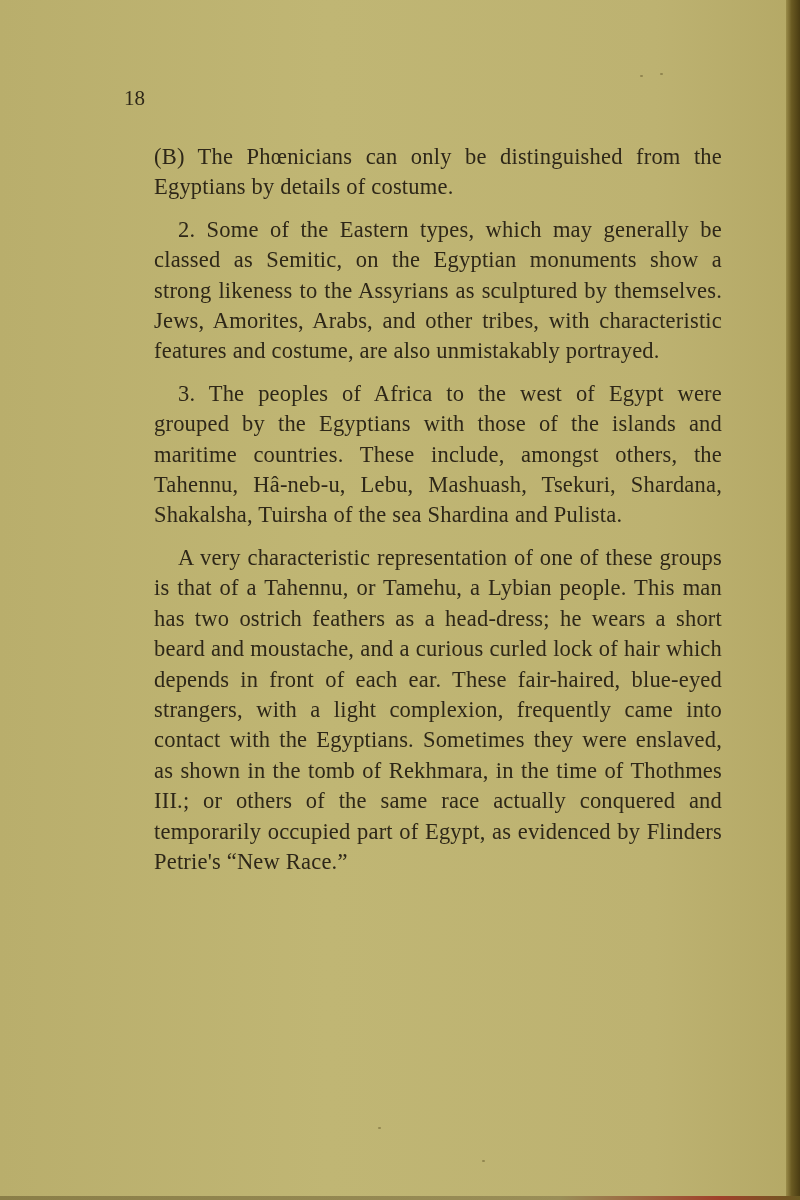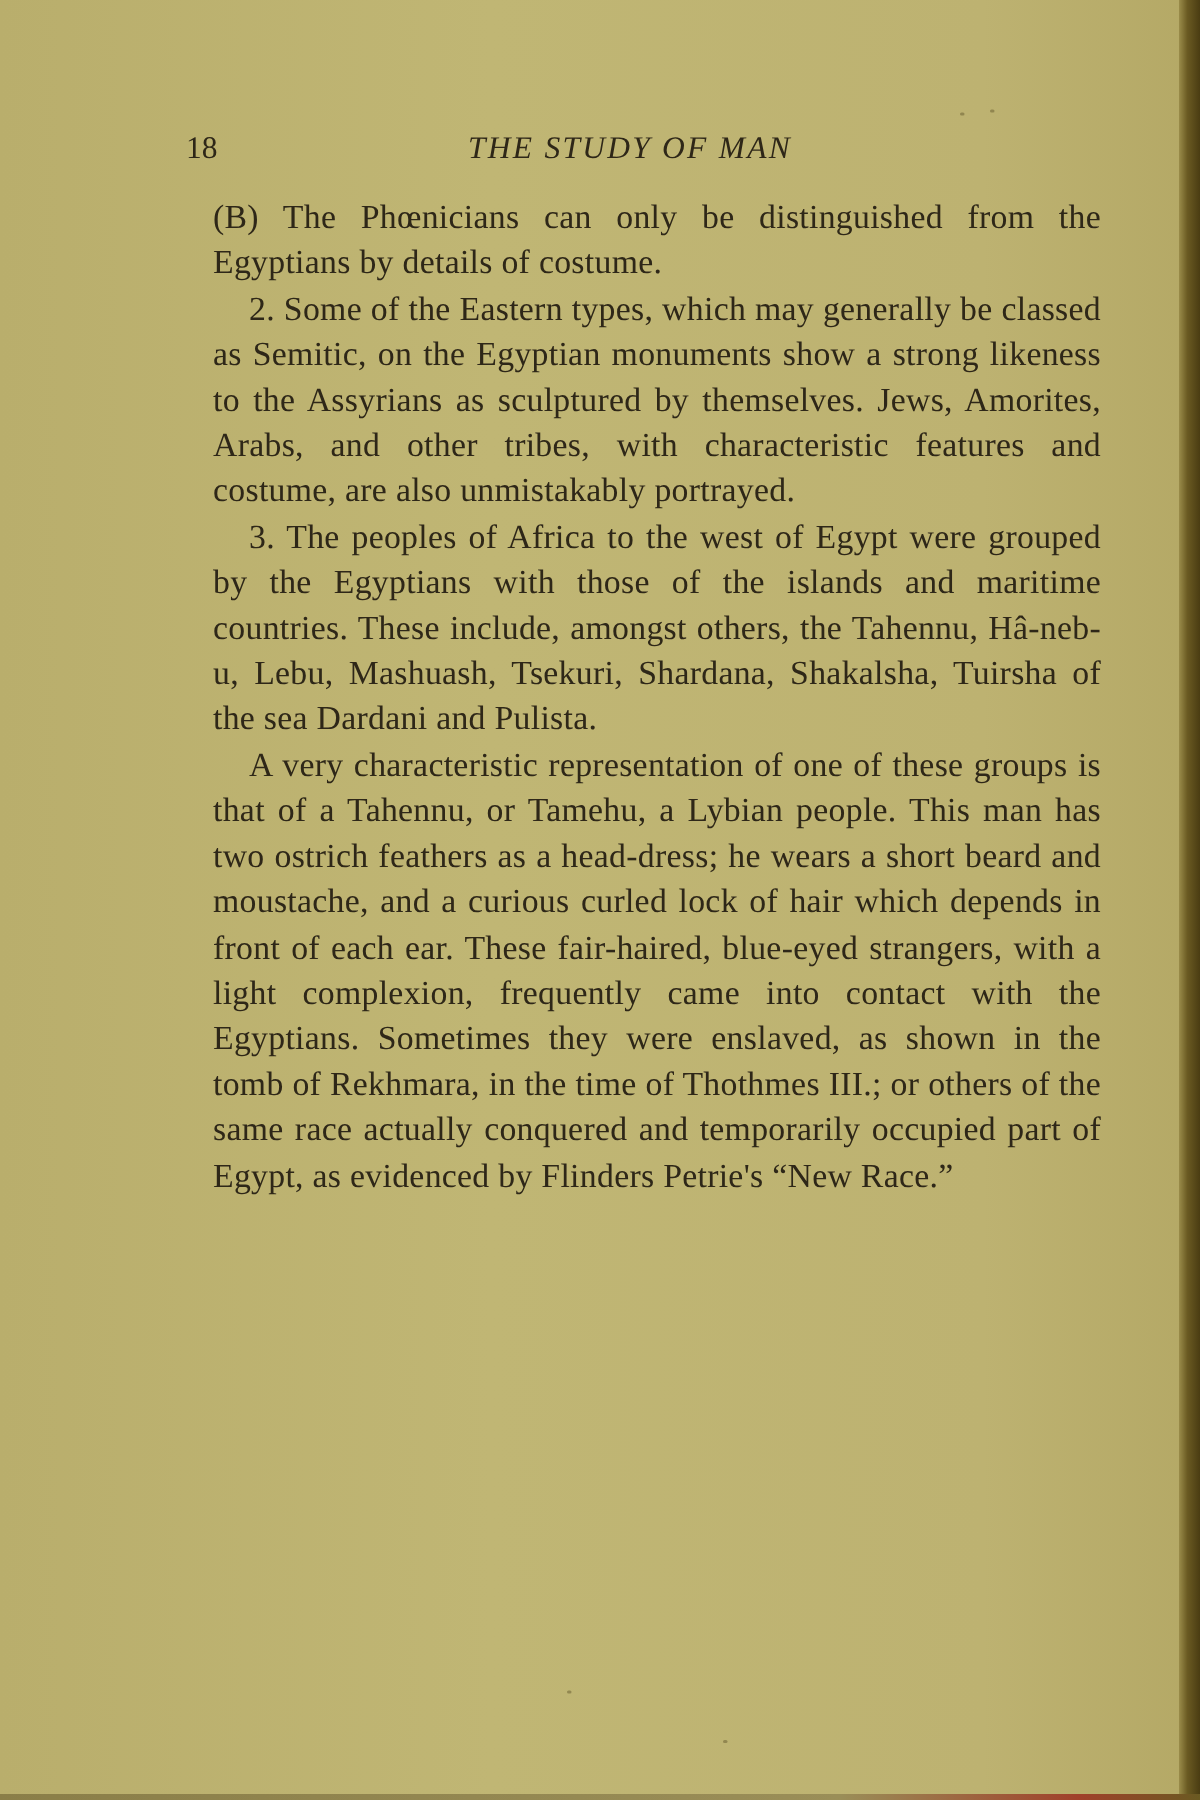--- a/index.html
+++ b/index.html
@@ -67,21 +67,21 @@
       left: 142px;
       width: 592px;
       font-family: "Liberation Serif", "DejaVu Serif", serif;
       font-size: 22.5px;
       line-height: 30.4px;
       color: #2e2718;
       text-align: justify;
       letter-spacing: 0.2px;
     }
     .para {
-      margin: 0;
+      margin: 12px;
       text-indent: 0;
     }
     .para.indent {
       text-indent: 24px;
     }
     .para.indent-first {
       text-indent: 0;
     }
     .smallcaps {
       font-variant: small-caps;
@@ -95,35 +95,34 @@
       border-radius: 1px;
     }
   </style>
 </head>
 <body>
 
 <div class="page">
 
   <div class="header">
     <span class="page-number">18</span>
-    <span class="running-title">THE STUDY OF MAN</span>
   </div>
 
   <div class="body-text">
     <p class="para indent-first">
       <span class="smallcaps">(B)</span>
       <span>The Phœnicians can only be distinguished from the Egyptians by details of costume.</span>
     </p>
     <p class="para indent">
       <span>2.</span>
       <span>Some of the Eastern types, which may generally be classed as Semitic, on the Egyptian monuments show a strong likeness to the Assyrians as sculptured by themselves. Jews, Amorites, Arabs, and other tribes, with characteristic features and costume, are also unmistakably portrayed.</span>
     </p>
     <p class="para indent">
       <span>3.</span>
-      <span>The peoples of Africa to the west of Egypt were grouped by the Egyptians with those of the islands and maritime countries. These include, amongst others, the Tahennu, Hâ-neb-u, Lebu, Mashuash, Tsekuri, Shardana, Shakalsha, Tuirsha of the sea Dardani and Pulista.</span>
+      <span>The peoples of Africa to the west of Egypt were grouped by the Egyptians with those of the islands and maritime countries. These include, amongst others, the Tahennu, Hâ-neb-u, Lebu, Mashuash, Tsekuri, Shardana, Shakalsha, Tuirsha of the sea Shardina and Pulista.</span>
     </p>
     <p class="para indent">
       <span>A very characteristic representation of one of these groups is that of a Tahennu, or Tamehu, a Lybian people. This man has two ostrich feathers as a head-dress; he wears a short beard and moustache, and a curious curled lock of hair which depends in front of each ear. These fair-haired, blue-eyed strangers, with a light complexion, frequently came into contact with the Egyptians. Sometimes they were enslaved, as shown in the tomb of Rekhmara, in the time of Thothmes III.; or others of the same race actually conquered and temporarily occupied part of Egypt, as evidenced by Flinders Petrie's “New Race.”</span>
     </p>
   </div>
 
   <div class="speck" style="left:640px; top:75px;"></div>
   <div class="speck" style="left:660px; top:73px;"></div>
   <div class="speck" style="left:378px; top:1127px;"></div>
   <div class="speck" style="left:482px; top:1160px;"></div>

